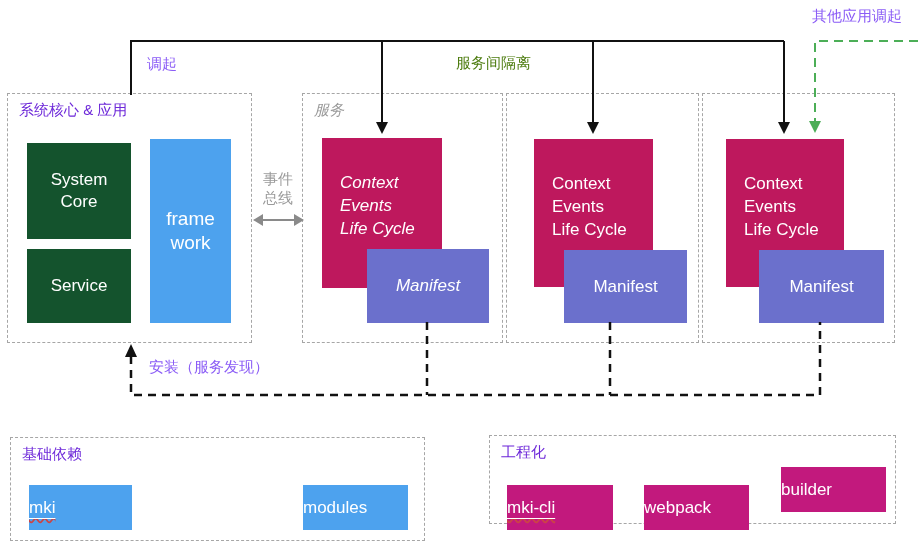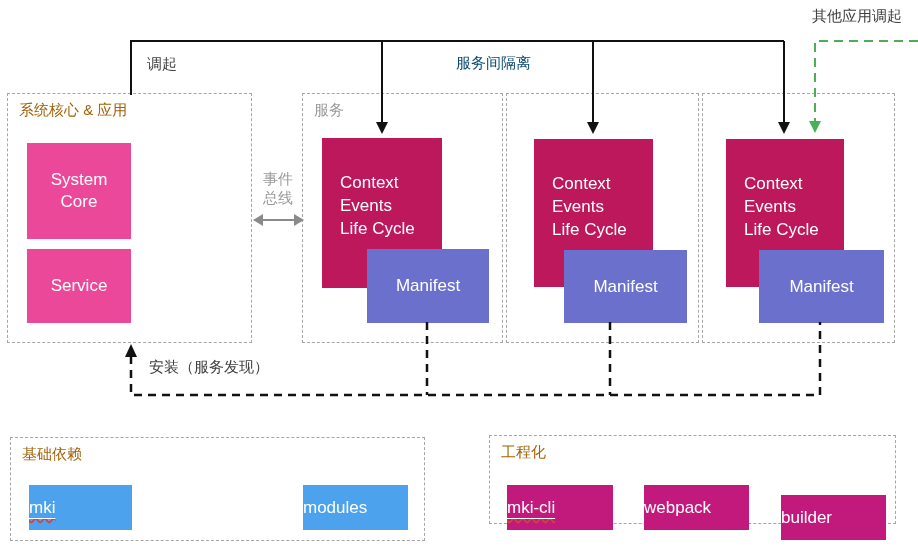--- a/index.html
+++ b/index.html
@@ -6,39 +6,39 @@
   .canvas {
     position:relative; width:918px; height:550px;
     background:#ffffff; overflow:hidden;
     font-family:"Liberation Sans","DejaVu Sans",sans-serif;
     color:#1a1a1a;
   }
   svg.wires { position:absolute; left:0; top:0; width:918px; height:550px; pointer-events:none; z-index:5; }
 
   
   .panel { position:absolute; border:1px dashed #a6a6a6; box-sizing:border-box; background:transparent; }
-  .panel-title { position:absolute; left:11px; top:7px; font-size:15px; color:#a16207; white-space:nowrap; }
+  .panel-title { position:absolute; left:11px; top:7px; font-size:15px; color:#6d28d9; white-space:nowrap; }
   .panel-title.gray { color:#9a9a9a; }
 
   
   .block {
     position:absolute; box-sizing:border-box; color:#ffffff;
     display:flex; flex-direction:column; align-items:center; justify-content:center;
     font-size:17px; line-height:22px; text-align:center;
   }
-  .block.purple   { background:#ec4899; }
+  .block.purple   { background:#14532d; }
   .block.blue     { background:#4da2ee; font-size:19px; line-height:24px; }
   .block.lilac    { background:#be185d; align-items:flex-start; justify-content:flex-start;
                     padding:33px 0 0 18px; text-align:left; line-height:23px; }
   .block.manifest { background:#6b70cc; z-index:3; }
 
   
   .lbl { position:absolute; font-size:15px; white-space:nowrap; z-index:6; }
-  .lbl.gray { color:#0c4a6e; }
-  .lbl.black { color:#404040; }
+  .lbl.gray { color:#4d7c0f; }
+  .lbl.black { color:#8b5cf6; }
   .eventbus { position:absolute; width:48px; text-align:center; font-size:15px; line-height:19px; color:#9a9a9a; z-index:6; }
 
   
   .chip {
     position:absolute; height:45px; display:flex; align-items:center; justify-content:flex-start;
     color:#ffffff; font-size:17px; box-sizing:border-box;
   }
   .chip.blue { background:#4da2ee; }
   .chip.magenta { background:#c2197d; }
   .squiggle { text-decoration:underline wavy #c44; text-underline-offset:5px; }
@@ -86,23 +86,27 @@
 
   <div class="panel" style="left:7px; top:93px; width:245px; height:250px;">
     <div class="panel-title">系统核心 &amp; 应用</div>
     <div class="block purple" style="left:19px; top:49px; width:104px; height:96px;">
       <div>System</div>
       <div>Core</div>
     </div>
     <div class="block purple" style="left:19px; top:155px; width:104px; height:74px;">
       <div>Service</div>
     </div>
+    <div class="block blue" style="left:142px; top:45px; width:81px; height:184px;">
+      <div>frame</div>
+      <div>work</div>
+    </div>
   </div>
 
-  <div class="panel" style="left:302px; top:93px; width:201px; height:250px;">
+  <div class="panel" style="left:302px; top:93px; width:201px; height:250px;font-style:italic;">
     <div class="panel-title gray">服务</div>
     <div class="block lilac" style="left:19px; top:44px; width:120px; height:150px;">
       <div>Context</div>
       <div>Events</div>
       <div>Life Cycle</div>
     </div>
     <div class="block manifest" style="left:64px; top:155px; width:122px; height:74px;">
       <div>Manifest</div>
     </div>
   </div>
@@ -140,18 +144,18 @@
   </div>
 
   <div class="panel" style="left:489px; top:435px; width:407px; height:89px;text-decoration:underline;">
     <div class="panel-title">工程化</div>
     <div class="chip magenta" style="left:17px; top:49px; width:106px;">
       <span class="squiggle"><span class="uline">mki-cli</span></span>
     </div>
     <div class="chip magenta" style="left:154px; top:49px; width:105px;">
       <span>webpack</span>
     </div>
-    <div class="chip magenta" style="left:291px; top:59px; width:105px;">
+    <div class="chip magenta" style="left:291px; top:31px; width:105px;">
       <span>builder</span>
     </div>
   </div>
 
 </div>
 
 </body></html>

